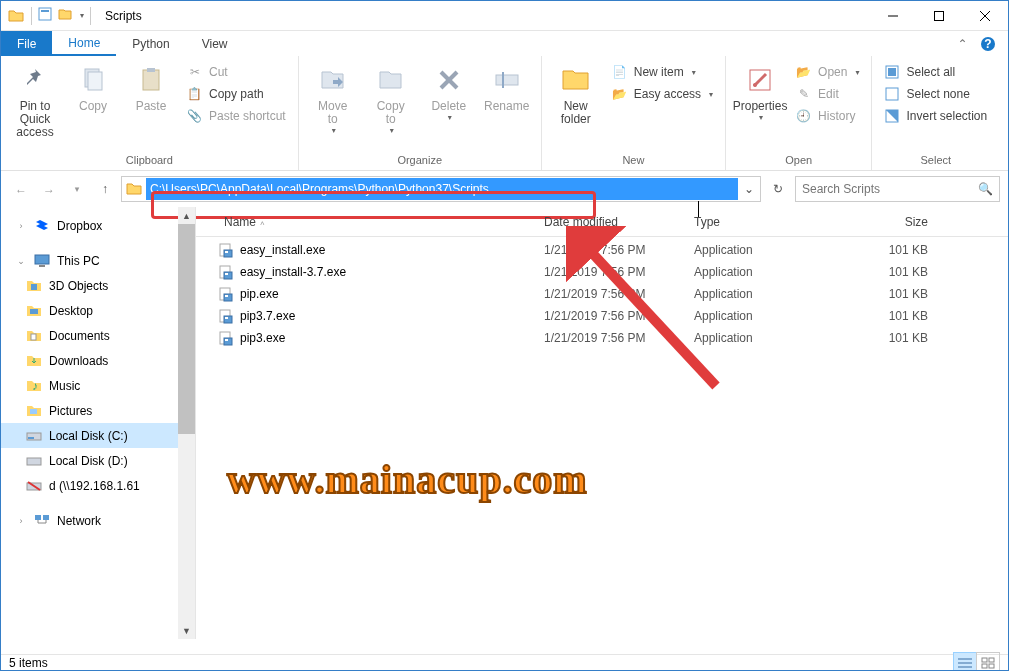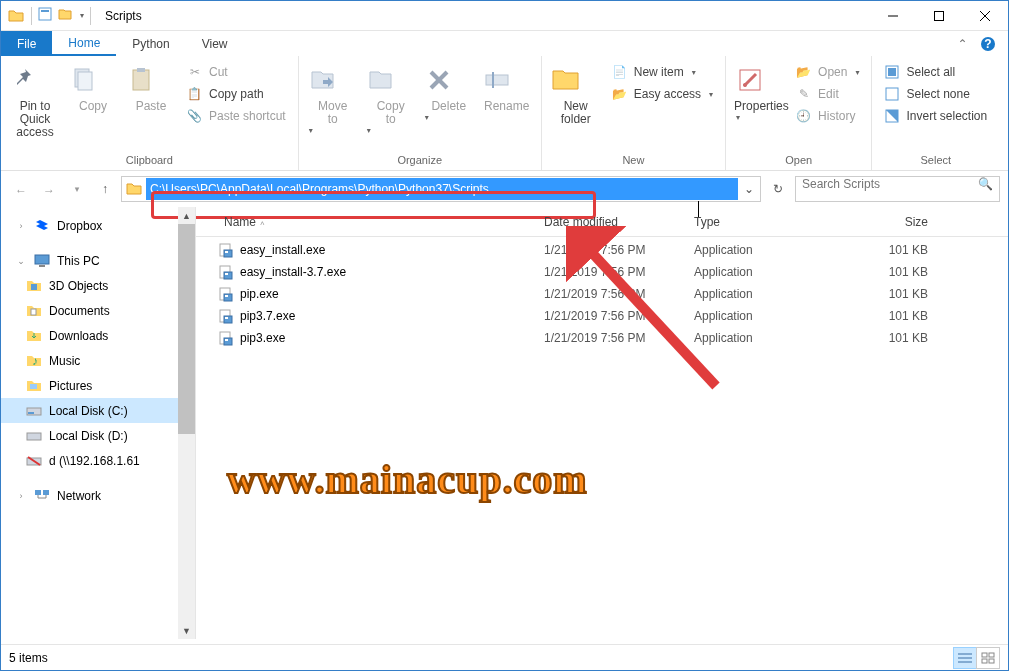--- a/index.html
+++ b/index.html
@@ -18,40 +18,40 @@
 .tab{padding:0 16px;height:25px;display:flex;align-items:center;color:#444}
 .tab.active{color:#1979ca;border-bottom:2px solid #1979ca;background:#fff}
 .ribbontabs .spacer{flex:1}
 .helpico{width:25px;height:25px;display:flex;align-items:center;justify-content:center;color:#1979ca;margin-right:8px}
 .chev{width:25px;height:25px;display:flex;align-items:center;justify-content:center;color:#777}
 
 .ribbon{height:115px;border-bottom:1px solid #e1e1e1;background:#fff;display:flex}
 .group{display:flex;flex-direction:column;border-right:1px solid #e5e5e5;padding:4px 6px 0 6px}
 .group .controls{flex:1;display:flex;align-items:flex-start;gap:2px}
 .group .label{text-align:center;color:#666;font-size:11px;padding:2px 0 4px}
-.bigbtn{display:flex;flex-direction:column;justify-content:flex-start;width:56px;padding:4px 2px;color:#444}
+.bigbtn{display:flex;flex-direction:column;align-items:center;justify-content:flex-start;width:56px;padding:4px 2px;color:#444}
 .bigbtn.disabled{color:#9e9e9e}
 .bigbtn .bicon{width:32px;height:32px;margin-bottom:4px;display:flex;align-items:center;justify-content:center}
 .bigbtn .blabel{text-align:center;line-height:13px;font-size:12px}
 .smallcol{display:flex;flex-direction:column;gap:2px;padding-top:2px}
 .smallbtn{display:flex;align-items:center;gap:6px;padding:2px 6px;color:#444;white-space:nowrap}
 .smallbtn.disabled{color:#9e9e9e}
 .sicon{width:16px;height:16px;display:flex;align-items:center;justify-content:center}
 .dd{font-size:8px;color:#666;margin-left:2px}
 
 .navbar{height:36px;display:flex;align-items:center;padding:4px 8px;gap:4px;background:#fff}
 .navbtn{width:24px;height:24px;display:flex;align-items:center;justify-content:center;color:#999}
 .navbtn.enabled{color:#555}
 .addrwrap{flex:1;height:26px;border:1px solid #ccc;display:flex;align-items:center;position:relative}
 .addrwrap .foldericon{width:24px;display:flex;align-items:center;justify-content:center}
 .addrwrap input{flex:1;height:22px;border:none;outline:none;background:#3399ff;color:#fff;padding:0 4px;font-size:12px}
 .addrwrap .ddarrow{width:22px;display:flex;align-items:center;justify-content:center;color:#555}
 .highlight-box{position:absolute;border:3px solid #e03c3c;border-radius:4px;pointer-events:none}
 .refresh{width:26px;height:26px;display:flex;align-items:center;justify-content:center;color:#555;border:none;background:none}
-.searchwrap{width:205px;height:26px;border:1px solid #ccc;display:flex;align-items:flex-start;padding:0 6px}
+.searchwrap{width:205px;height:26px;border:1px solid #ccc;display:flex;align-items:center;padding:0 6px}
 .searchwrap input{flex:1;border:none;outline:none;font-size:12px;color:#555}
 .searchico{color:#555}
 
 .mainsplit{display:flex;height:432px}
 .navpane{width:195px;border-right:1px solid #e5e5e5;overflow:hidden;position:relative;padding-top:6px}
 .navpane .scrollbar{position:absolute;right:0;top:0;width:17px;height:100%;background:#f0f0f0}
 .navpane .thumb{position:absolute;right:0;width:17px;background:#c1c1c1}
 .navpane .arrow{position:absolute;right:0;width:17px;height:17px;display:flex;align-items:center;justify-content:center;color:#555;font-size:9px;background:#f0f0f0}
 .nitem{display:flex;align-items:center;height:25px;padding-left:14px;gap:6px}
 .nitem .exp{width:12px;font-size:9px;color:#888;text-align:center}
@@ -68,21 +68,21 @@
 .col.size{width:100px;text-align:right}
 .sortico{font-size:8px;color:#999;margin-left:4px}
 .files{padding:2px 0}
 .frow{display:flex;align-items:center;height:22px;padding-left:20px}
 .frow .ficon{width:20px;display:flex;align-items:center;justify-content:center}
 .frow .fname{width:300px;padding-left:4px}
 .frow .fdate{width:150px;padding:0 8px;color:#555}
 .frow .ftype{width:150px;padding:0 8px;color:#555}
 .frow .fsize{width:100px;padding:0 8px;text-align:right;color:#555}
 
-.statusbar{position:absolute;bottom:0;left:0;right:0;height:26px;border-top:1px solid #e5e5e5;display:flex;align-items:center;padding:0 8px;background:#fff}
+.statusbar{position:absolute;bottom:0;left:0;right:0;height:16px;border-top:1px solid #e5e5e5;display:flex;align-items:center;padding:0 8px;background:#fff}
 .statusbar .spacer{flex:1}
 .viewbtn{width:24px;height:22px;border:1px solid #ccc;display:flex;align-items:center;justify-content:center;margin-left:-1px}
 .viewbtn.active{background:#cce8ff;border-color:#99d1ff}
 
 .watermark{position:absolute;left:226px;top:455px;font-size:40px;font-weight:bold;font-family:"Comic Sans MS",cursive;color:#ff8c1a;-webkit-text-stroke:2px #8b4500;letter-spacing:1px}
 
 .ann-arrow{position:absolute;pointer-events:none}
 
 .cursor-caret{position:absolute;width:1px;height:16px;background:#000}
 </style>
@@ -379,20 +379,29 @@
             <path d="M1 3h5l2 2h7v8H1z" fill="#ffd76b"></path>
             <rect x="5" y="6" width="6" height="6" fill="#5b9bd5"></rect>
           </svg>
         </span>
         <span>3D Objects</span>
       </div>
     <div class="nitem indent">
         <span class="nicon">
           <svg width="16" height="16">
             <path d="M1 3h5l2 2h7v8H1z" fill="#ffd76b"></path>
+            <rect x="4" y="6" width="8" height="5" fill="#5b9bd5"></rect>
+          </svg>
+        </span>
+        <span>Desktop</span>
+      </div>
+    <div class="nitem indent">
+        <span class="nicon">
+          <svg width="16" height="16">
+            <path d="M1 3h5l2 2h7v8H1z" fill="#ffd76b"></path>
             <rect x="5" y="6" width="5" height="6" fill="#fff" stroke="#999"></rect>
           </svg>
         </span>
         <span>Documents</span>
       </div>
     <div class="nitem indent">
         <span class="nicon">
           <svg width="16" height="16">
             <path d="M1 3h5l2 2h7v8H1z" fill="#ffd76b"></path>
             <path d="M8 5v4m-2-1l2 2 2-2" stroke="#3a7" fill="none"></path>

